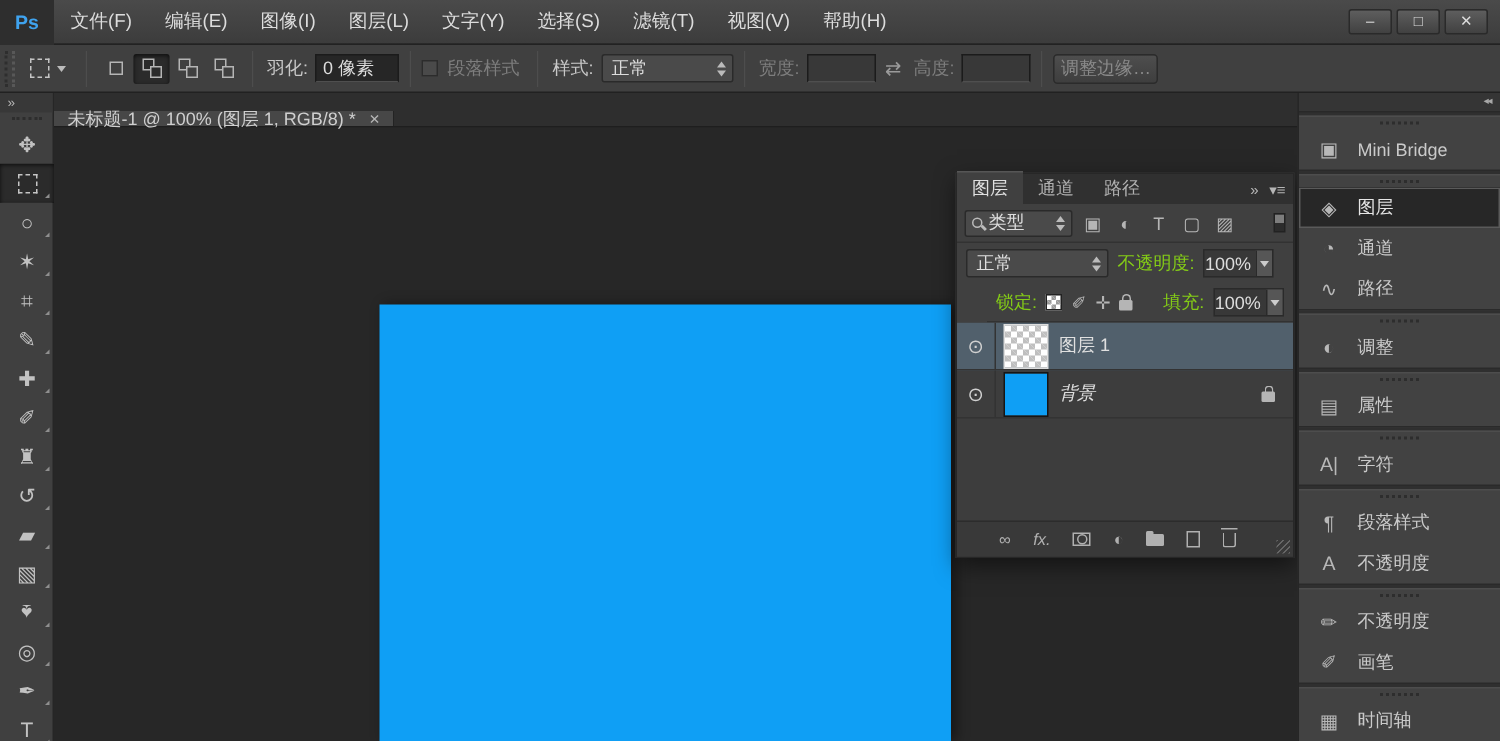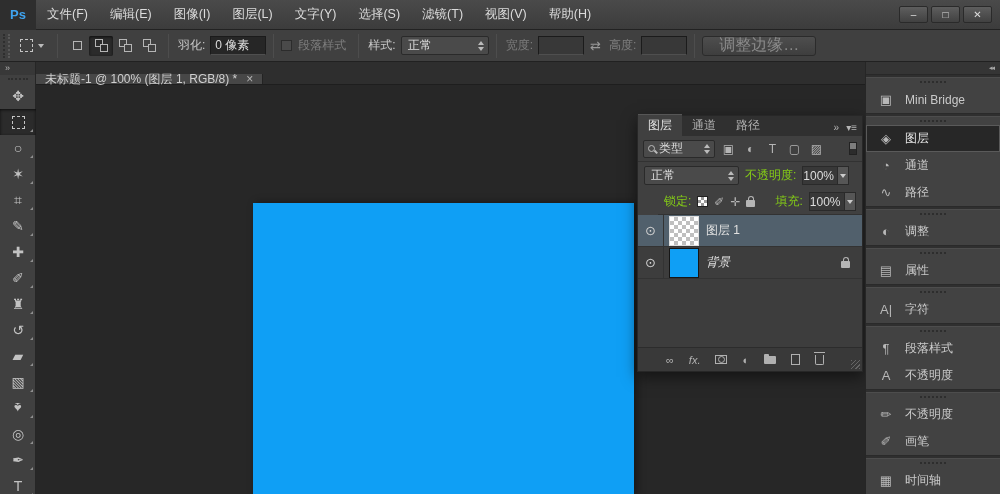--- a/index.html
+++ b/index.html
@@ -44,21 +44,21 @@
   .txt-input.small { width:46px; background:#383838; }
   .cb { width:11px; height:11px; background:#4a4a4a; border:1px solid #2c2c2c; display:inline-block; margin-right:4px; }
   .dropdown { height:19px; background:#4a4a4a; border:1px solid #2a2a2a; border-radius:2px;
     display:flex; align-items:center; padding-left:6px; color:#ddd; }
   .dropdown.style-dd { width:88px; }
   .updown { margin-left:auto; margin-right:4px; display:flex; flex-direction:column; align-items:center; gap:2px; }
   .updown i { width:0; height:0; border-left:3px solid transparent; border-right:3px solid transparent; }
   .updown i.up { border-bottom:4px solid #bbb; }
   .updown i.dn { border-top:4px solid #bbb; }
   .swap-icon { color:#9a9a9a; font-size:13px; margin:0 6px; }
-  .refine-btn { height:20px; padding:0 16px; border-radius:3px; color:#8a8a8a; font-size:16px;
+  .refine-btn { height:20px; padding:0 4px; border-radius:3px; color:#8a8a8a; font-size:12px;
     background:linear-gradient(#4e4e4e,#3e3e3e); border:1px solid #2b2b2b; display:flex; align-items:center; }
 
   
   .main { position:absolute; top:62px; left:0; right:0; bottom:0; background:#272727; }
 
   
   .toolbar { position:absolute; left:0; top:0; bottom:0; width:36px; background:#404040; border-right:1px solid #262626; }
   .tb-head { height:13px; background:#383838; color:#b5b5b5; font-size:9px; line-height:13px; padding-left:5px; }
   .tb-grip { height:8px; display:flex; justify-content:center; align-items:center; }
   .tb-grip i { width:20px; border-top:2px dotted #2d2d2d; }

